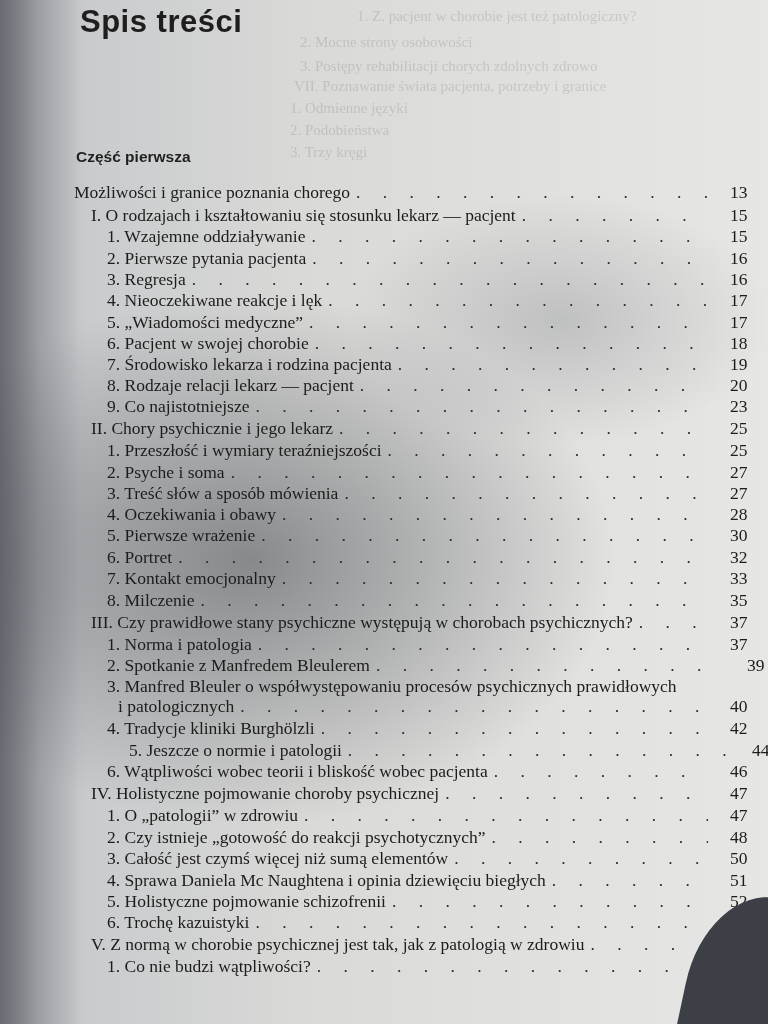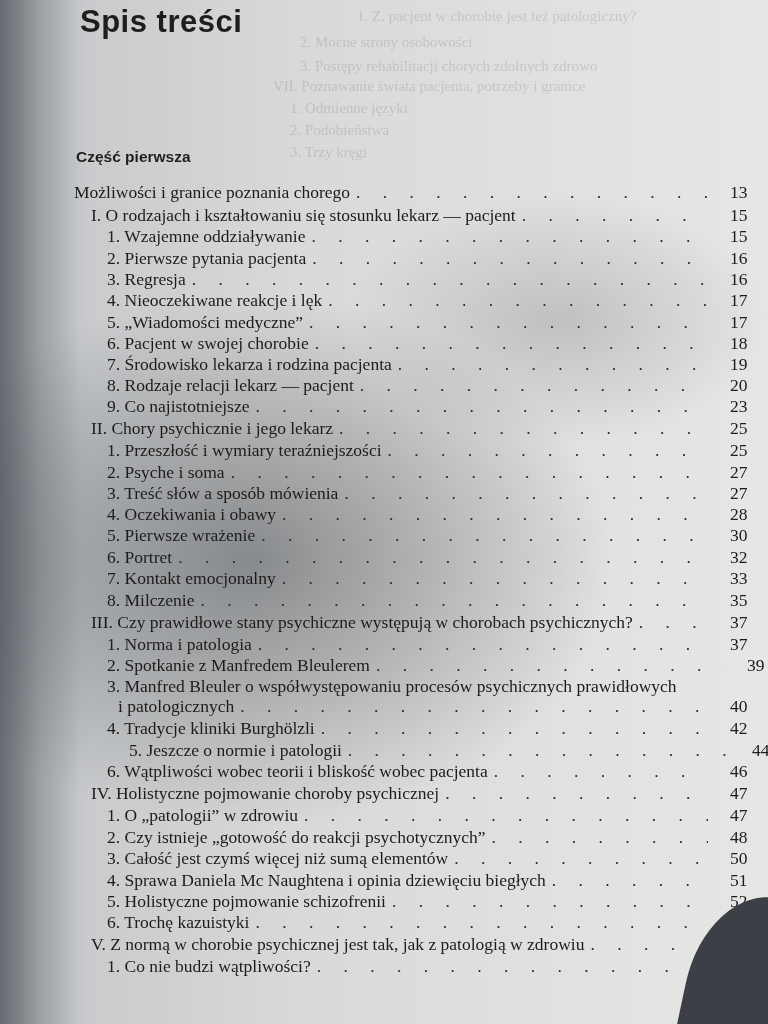--- a/index.html
+++ b/index.html
@@ -51,21 +51,21 @@
   </style>
 </head>
 <body>
 
 <div class="page">
   <div class="shadow-left"></div>
 
   <div class="bleed" style="left:312px;top:8px;margin-left:45px;">1. Z. pacjent w chorobie jest też patologiczny?</div>
   <div class="bleed" style="left:300px;top:34px;">2. Mocne strony osobowości</div>
   <div class="bleed" style="left:300px;top:58px;">3. Postępy rehabilitacji chorych zdolnych zdrowo</div>
-  <div class="bleed" style="left:273px;top:78px;">VII. Poznawanie świata pacjenta, potrzeby i granice</div>
+  <div class="bleed" style="left:294px;top:78px;">VII. Poznawanie świata pacjenta, potrzeby i granice</div>
   <div class="bleed" style="left:290px;top:100px;">1. Odmienne języki</div>
   <div class="bleed" style="left:290px;top:122px;">2. Podobieństwa</div>
   <div class="bleed" style="left:290px;top:144px;">3. Trzy kręgi</div>
 
   <div class="title">Spis treści</div>
   <div class="part">Część pierwsza</div>
 
   <div class="toc" id="toc">
       <div class="row" style="top: 182px;">
         <span class="label" style="left: 74px;">Możliwości i granice poznania chorego</span>

